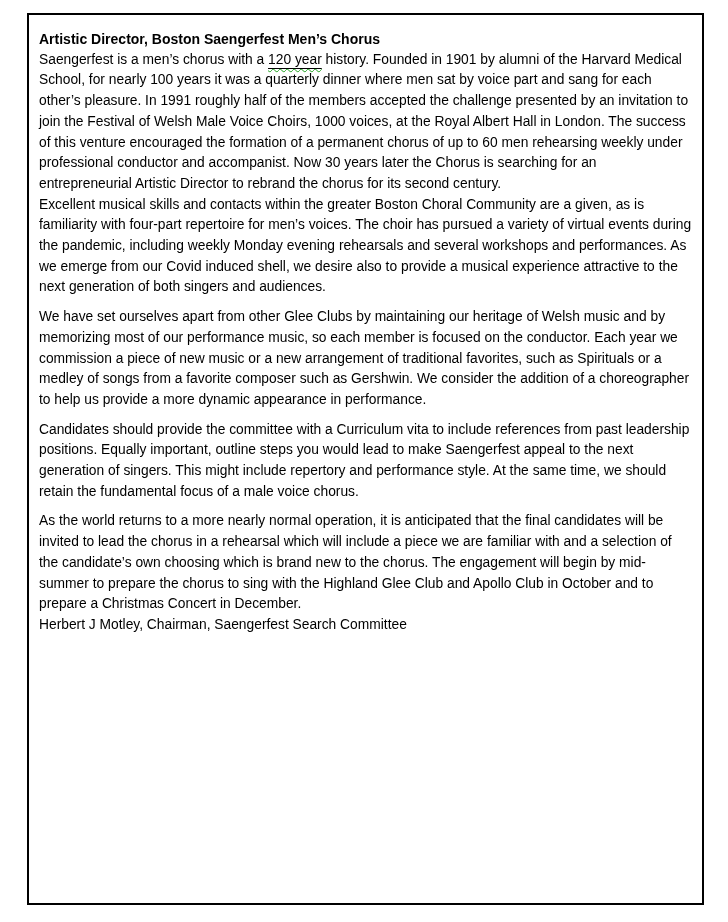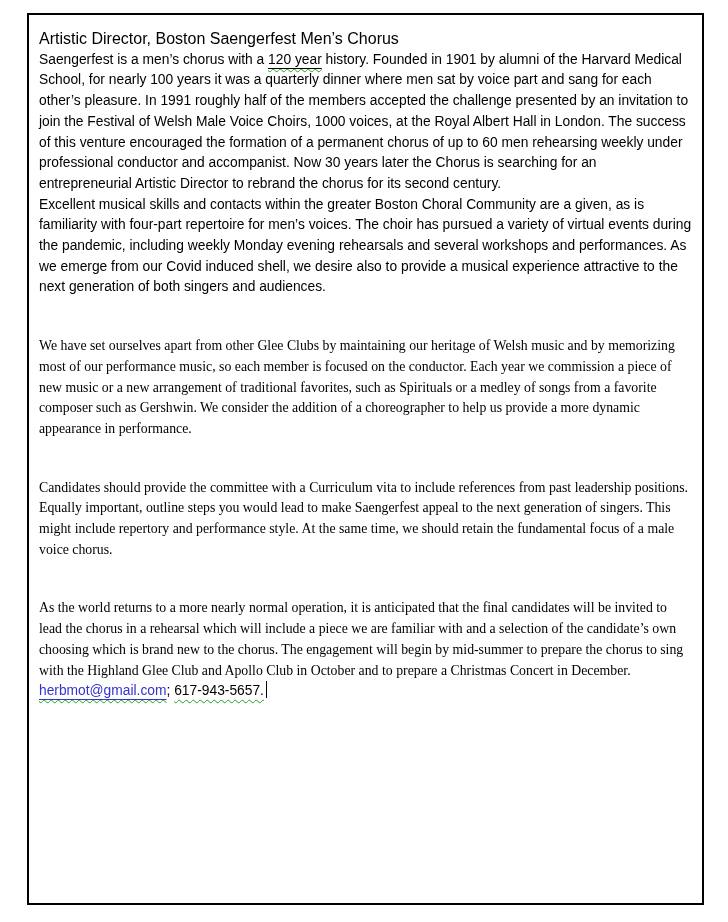--- a/index.html
+++ b/index.html
@@ -24,27 +24,27 @@
     border: 2px solid #000000;
     background: #ffffff;
     padding: 14px 9px 0 10px;
   }
   .doc-text {
     font-size: 13.8px;
     line-height: 20.7px;
     color: var(--text-black);
   }
   .heading {
-    font-size: 16px;
+    font-size: 14px;
     line-height: 20.7px;
-    font-weight: normal;
+    font-weight: bold;
     color: var(--text-black);
   }
   p { margin: 0; }
-  .spaced { margin-top: 38px; font-family: Liberation Serif, serif; }
+  .spaced { margin-top: 9px; }
   .u {
     text-decoration-line: underline;
     text-decoration-style: solid;
     text-decoration-thickness: 1px;
     text-decoration-color: currentColor;
     text-align: right;
   }
   .wavy {
     text-decoration-line: underline;
     text-decoration-style: wavy;
@@ -82,16 +82,16 @@
   <p>Excellent musical skills and contacts within the greater Boston Choral Community are a given, as is familiarity with four-part repertoire for men’s voices. The choir has pursued a variety of virtual events during the pandemic, including weekly Monday evening rehearsals and several workshops and performances. As we emerge from our Covid induced shell, we desire also to provide a musical experience attractive to the next generation of both singers and audiences.</p>
 
   <p class="spaced">We have set ourselves apart from other Glee Clubs by maintaining our heritage of Welsh music and by memorizing most of our performance music, so each member is focused on the conductor. Each year we commission a piece of new music or a new arrangement of traditional favorites, such as Spirituals or a medley of songs from a favorite composer such as Gershwin. We consider the addition of a choreographer to help us provide a more dynamic appearance in performance.</p>
 
   <p class="spaced">Candidates should provide the committee with a Curriculum vita to include references from past leadership positions. Equally important, outline steps you would lead to make Saengerfest appeal to the next generation of singers. This might include repertory and performance style. At the same time, we should retain the fundamental focus of a male voice chorus.</p>
 
   <p class="spaced">As the world returns to a more nearly normal operation, it is anticipated that the final candidates will be invited to lead the chorus in a rehearsal which will include a piece we are familiar with and a selection of the candidate’s own choosing which is brand new to the chorus. The engagement will begin by mid-summer to prepare the chorus to sing with the Highland Glee Club and Apollo Club in October and to prepare a Christmas Concert in December.</p>
 
 
 
+  <p>Herbert J Motley, Chairman, Saengerfest Search Committee</p>
 
-  <p><span class="wavy"><a class="email-link">herbmot@gmail.com</a></span><span>; </span><span class="wavy"><span>617-943-5657.</span></span><span class="caret"></span></p>
 
 </div>
 
 </body></html>

